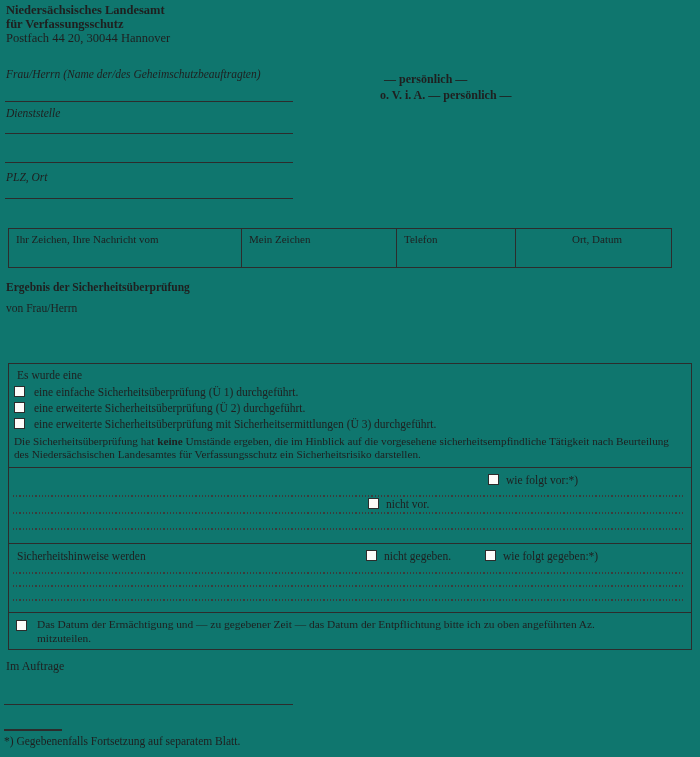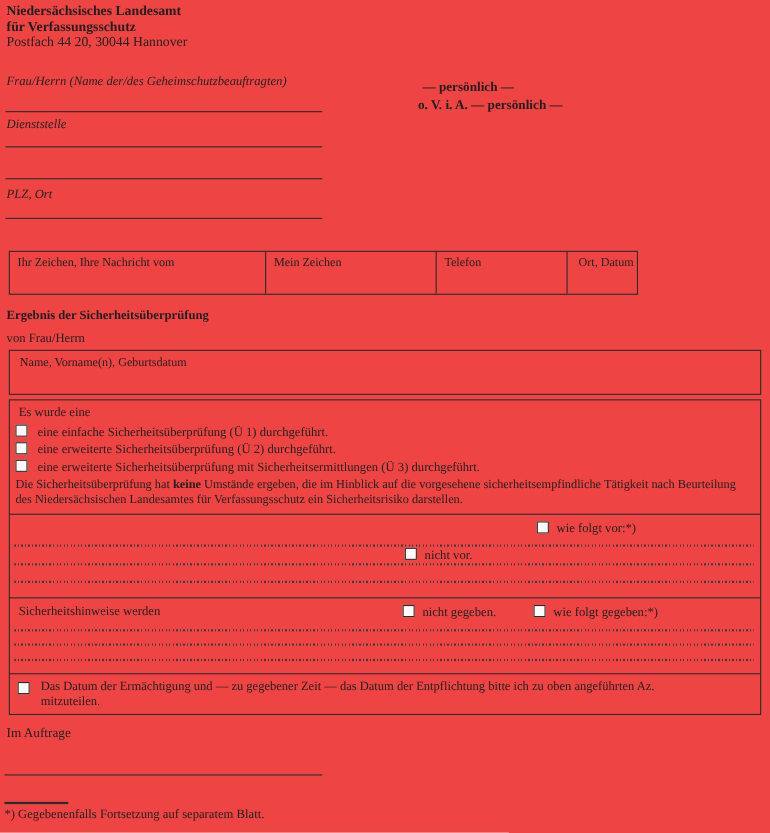--- a/index.html
+++ b/index.html
@@ -1,34 +1,34 @@
 <!DOCTYPE html>
 <html><head>
 <meta charset="utf-8">
 <style>
   html,body{margin:0;padding:0;background:#e8e8e6;}
   .page{
     position:relative;
     width:700px;height:757px;
-    background:#ef4444;
+    background:#0f766e;
     color:#1f1f1f;
     font-family:"Liberation Serif","DejaVu Serif",serif;
     overflow:hidden;
   }
   .abs{position:absolute;}
   .b{font-weight:bold;}
   .sender{top:3px;left:6px;font-size:12.5px;line-height:14px;font-weight:bold;}
   .sender-post{top:31px;left:6px;font-size:12.5px;}
   .lbl{font-size:11.5px;font-style:italic;}
   .fill-line{border-top:1.6px solid #2c2c2c;height:0;}
   .delivery{top:71px;left:380px;font-size:12px;line-height:16px;font-weight:bold;}
   .delivery .dl1{margin-left:4px;}
 
   .ref-table{
-    top:228px;left:8px;width:572px;height:40px;
+    top:228px;left:8px;width:664px;height:40px;
     border:1.6px solid #2c2c2c;
     display:flex;box-sizing:border-box;
     font-size:11px;
   }
   .ref-cell{box-sizing:border-box;padding:4px 0 0 7px;border-right:1.6px solid #2c2c2c;}
   .ref-cell:last-child{border-right:none;}
   .rc1{flex:0 0 233px;}
   .rc2{flex:0 0 155px;}
   .rc3{flex:0 0 119px;}
   .rc4{flex:1 1 auto;text-align:center;}
@@ -122,23 +122,20 @@
       <span>Telefon</span>
     </div>
     <div class="ref-cell rc4">
       <span>Ort, Datum</span>
     </div>
   </div>
 
   <div class="abs result-title">Ergebnis der Sicherheitsüberprüfung</div>
   <div class="abs subject">von Frau/Herrn</div>
 
-  <div class="abs name-box">
-    <span class="nb-lbl">Name, Vorname(n), Geburtsdatum</span>
-  </div>
 
   <div class="abs main-box">
 
     <div class="sec secA">
       <div class="intro">Es wurde eine</div>
       <div class="opt o1">
         <span class="cb"></span><span>eine einfache Sicherheitsüberprüfung (Ü 1) durchgeführt.</span>
       </div>
       <div class="opt o2">
         <span class="cb"></span><span>eine erweiterte Sicherheitsüberprüfung (Ü 2) durchgeführt.</span>

